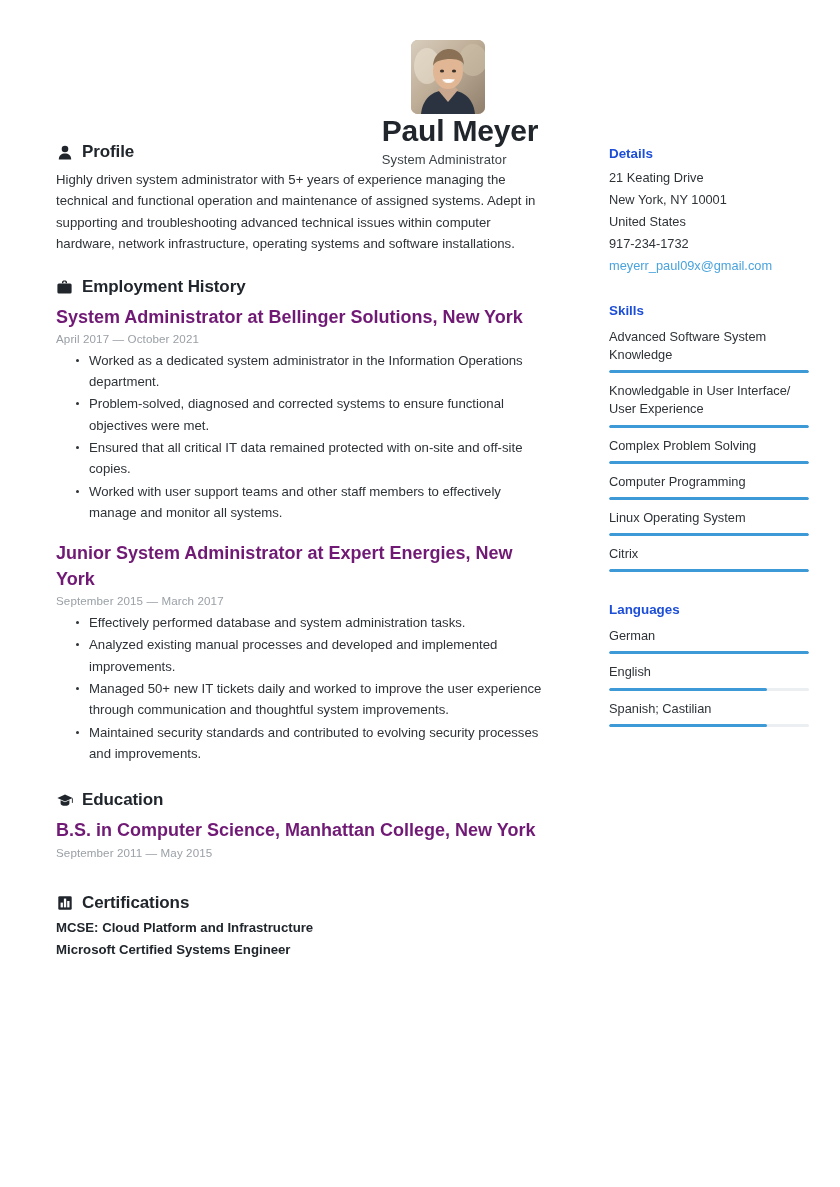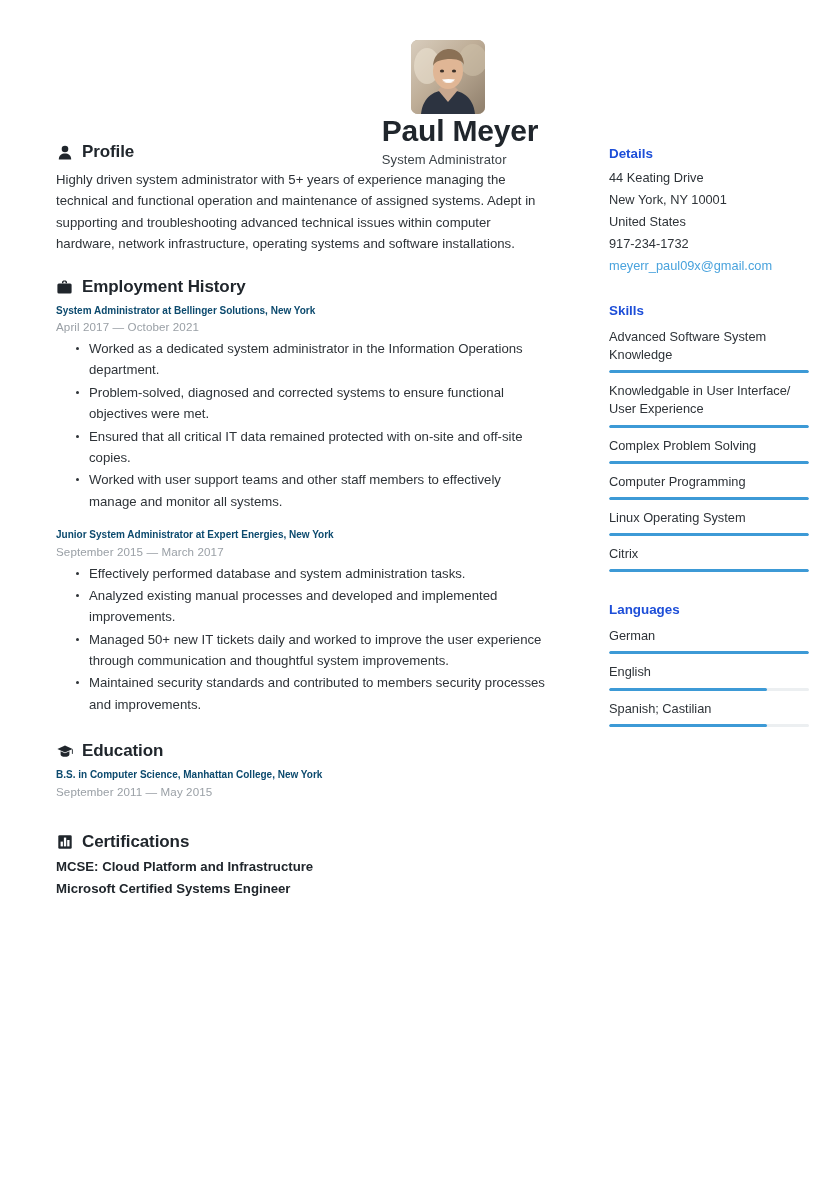--- a/index.html
+++ b/index.html
@@ -106,23 +106,23 @@
   .para {
     font-size: 13.2px;
     line-height: 1.62;
     color: #2e3338;
   }
 
   
   .entry { margin-bottom: 16px; }
   .entry:last-child { margin-bottom: 0; }
   .entry-title {
-    font-size: 10px;
-    font-weight: bold;
-    color: #0c4a6e;
+    font-size: 18px;
+    font-weight: bold;
+    color: #701a75;
     line-height: 1.45;
   }
   .entry-date {
     font-size: 11.6px;
     color: #9aa0a6;
     margin-top: 2px;
     letter-spacing: 0.1px;
   }
   ul.bullets {
     margin: 5px 0 0 0;
@@ -270,21 +270,21 @@
           </ul>
         </div>
 
         <div class="entry">
           <div class="entry-title">Junior System Administrator at Expert Energies, New York</div>
           <div class="entry-date">September 2015 — March 2017</div>
           <ul class="bullets">
             <li>Effectively performed database and system administration tasks.</li>
             <li>Analyzed existing manual processes and developed and implemented improvements.</li>
             <li>Managed 50+ new IT tickets daily and worked to improve the user experience through communication and thoughtful system improvements.</li>
-            <li>Maintained security standards and contributed to members security processes and improvements.</li>
+            <li>Maintained security standards and contributed to evolving security processes and improvements.</li>
           </ul>
         </div>
       </div>
 
       <div class="section" style="margin-top:26px;">
         <div class="section-head">
           <span class="section-icon">
             <svg width="16" height="13" viewBox="0 0 16 13" xmlns="http://www.w3.org/2000/svg">
               <path d="M8 0.6 L15.6 4.1 L8 7.6 L0.4 4.1 Z" fill="currentColor"></path>
               <path d="M3.6 6.2 L3.6 9.4 C3.6 10.9 5.6 11.8 8 11.8 C10.4 11.8 12.4 10.9 12.4 9.4 L12.4 6.2 L8 8.3 Z" fill="currentColor"></path>
@@ -314,21 +314,21 @@
         <div class="cert-item">MCSE: Cloud Platform and Infrastructure</div>
         <div class="cert-item">Microsoft Certified Systems Engineer</div>
       </div>
 
     </div>
 
     <div class="col-side">
 
       <div class="side-section">
         <div class="side-title">Details</div>
-        <div class="side-line">44 Keating Drive</div>
+        <div class="side-line">21 Keating Drive</div>
         <div class="side-line">New York, NY 10001</div>
         <div class="side-line">United States</div>
         <div class="side-line">917-234-1732</div>
         <a class="side-link" href="#">meyerr_paul09x@gmail.com</a>
       </div>
 
       <div class="side-section">
         <div class="side-title">Skills</div>
 
         <div class="rated">

